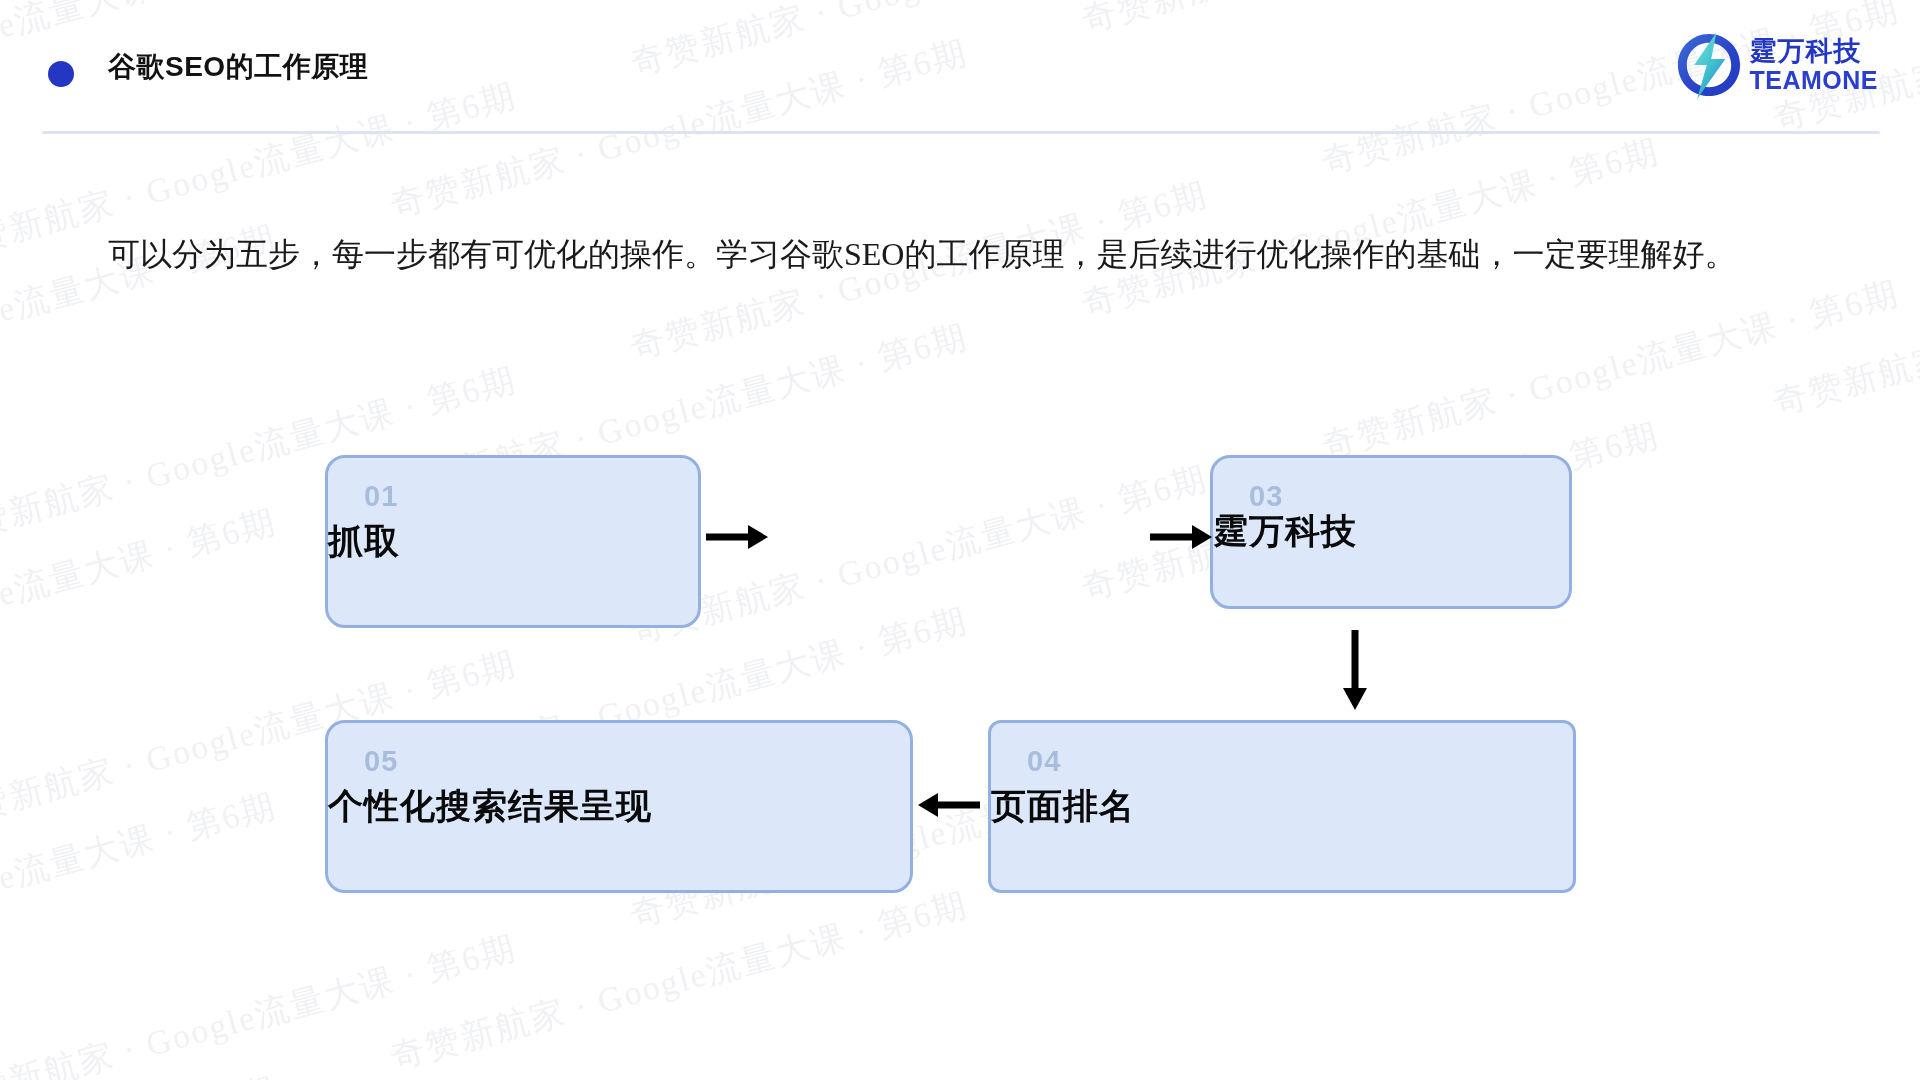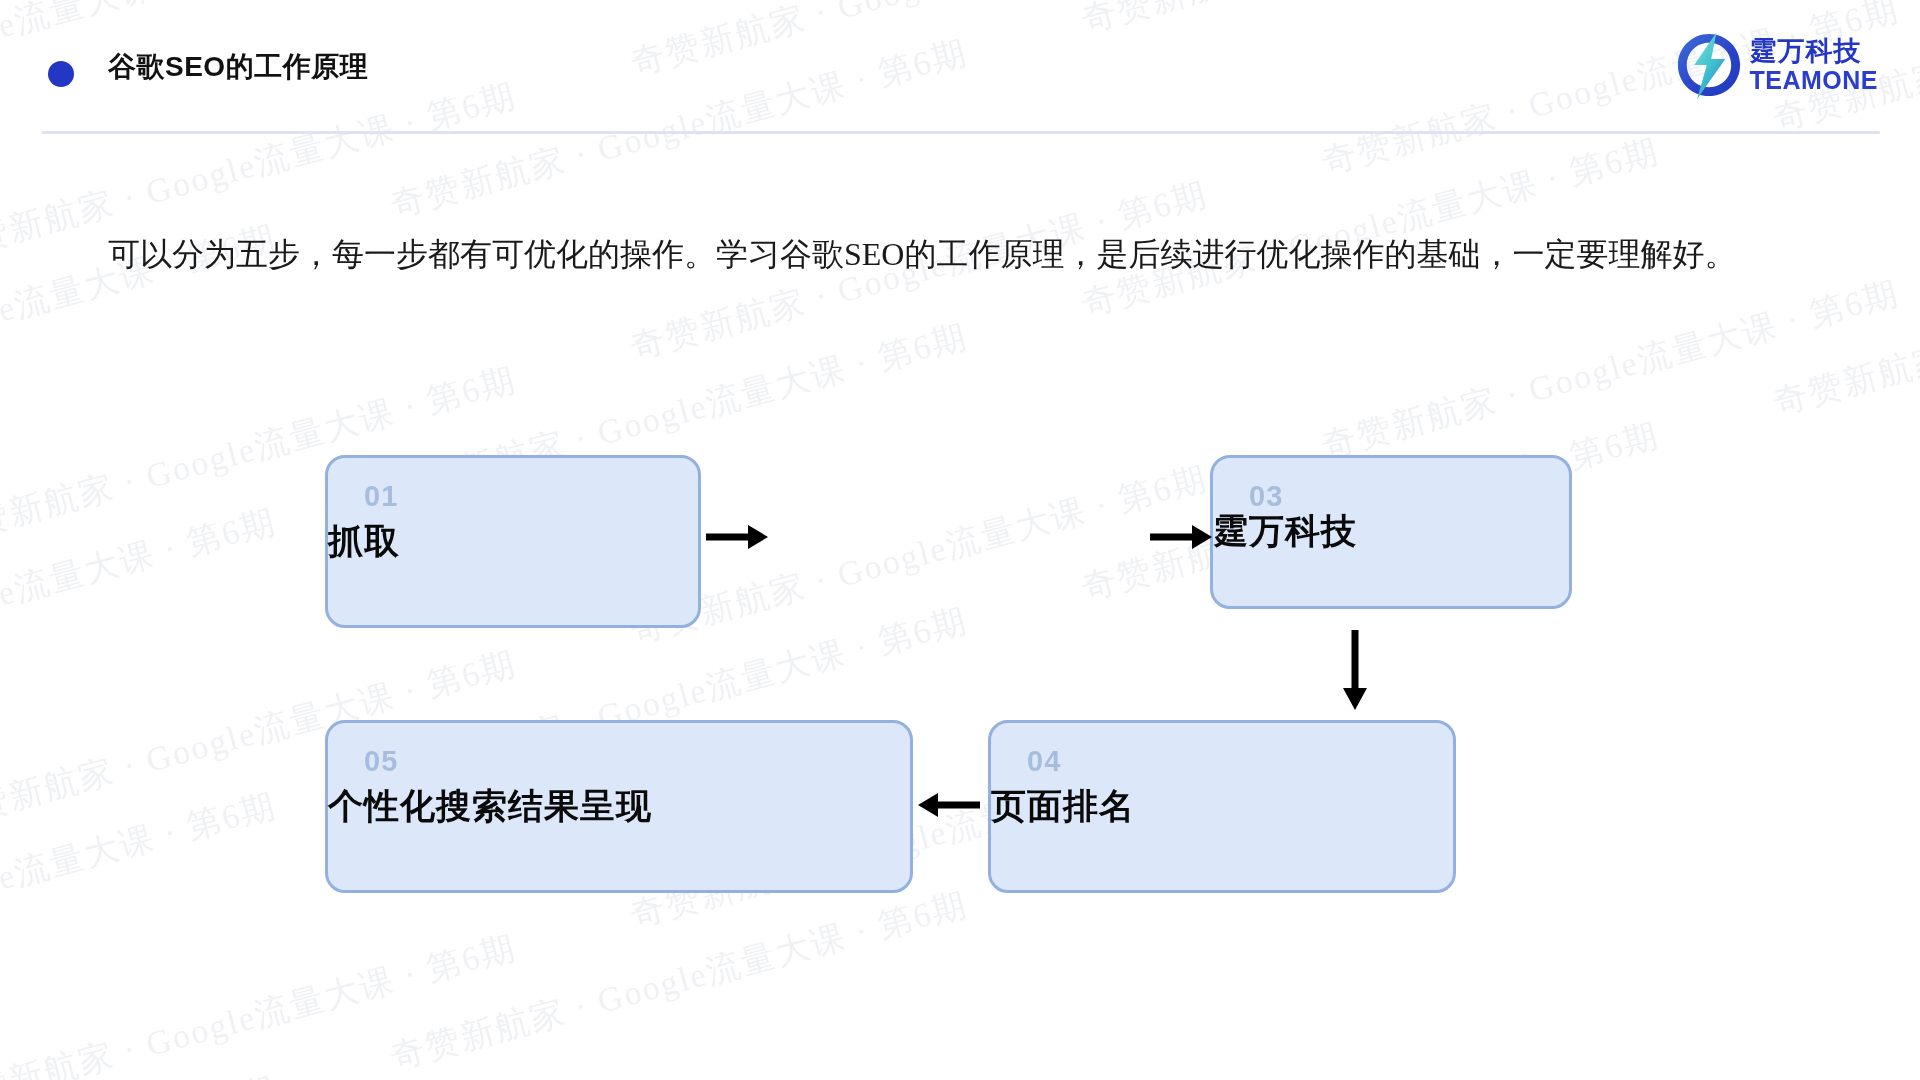--- a/index.html
+++ b/index.html
@@ -145,21 +145,21 @@
     font-size: 35px;
     font-weight: bold;
     color: #0a0a0a;
     letter-spacing: 1px;
   }
 
   
   #flow-box-01 { left: 325px;  top: 455px; width: 376px; height: 173px; }
   #flow-box-02 { left: 769px;  top: 455px; width: 376px; height: 173px; }
   #flow-box-03 { left: 1210px; top: 455px; width: 362px; height: 154px; }
-  #flow-box-04 { left: 988px;  top: 720px; width: 468px; height: 173px; }
+  #flow-box-04 { left: 988px;  top: 720px; width: 588px; height: 173px; border-radius: 13px; }
   #flow-box-05 { left: 325px;  top: 720px; width: 588px; height: 173px; padding-left: 34px; }
 
   
   .arrow { position: absolute; }
   #arrow-01-02 { left: 706px; top: 522px; }
   #arrow-02-03 { left: 1150px; top: 522px; }
   #arrow-03-04 { left: 1340px; top: 630px; }
   #arrow-04-05 { left: 918px; top: 790px; }
 </style>
 </head>

